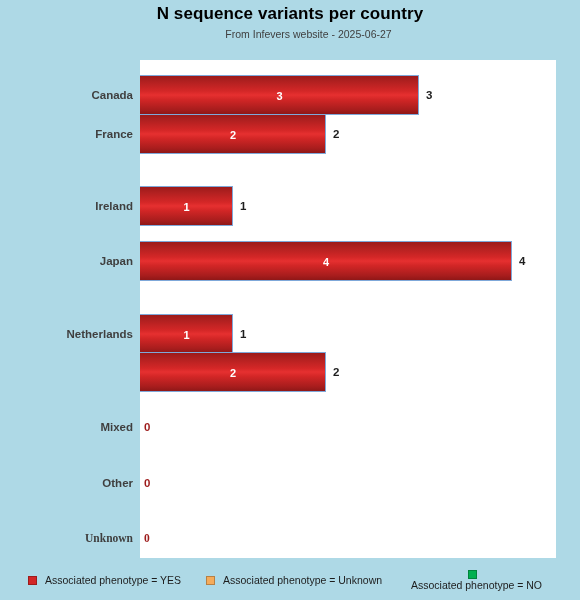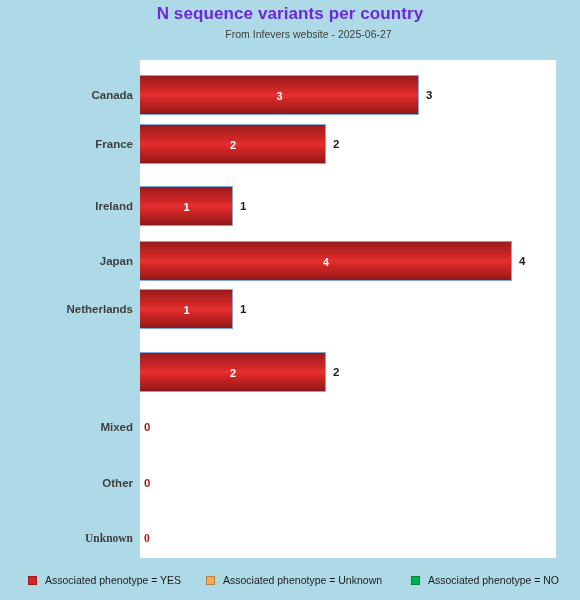--- a/index.html
+++ b/index.html
@@ -9,21 +9,21 @@
     background:#aed9e6;
     font-family:"Liberation Sans", sans-serif;
     overflow:hidden;
     position:relative;
   }
   #chart-root { position:absolute; inset:0; }
 
   .chart-title {
     position:absolute; top:4px; left:0; width:580px;
     text-align:center;
-    font-size:17px; font-weight:bold; color:#6d28d9;
+    font-size:17px; font-weight:bold; color:#000000;
     letter-spacing:0.1px;
   }
   .chart-subtitle {
     position:absolute; top:28px; left:0; width:580px;
     text-align:center;
     font-size:10.5px; color:#3f3f3f;padding-left:37px;
   }
 
   .plot-panel {
     position:absolute;
@@ -89,42 +89,42 @@
   <div class="plot-panel"></div>
 
   <div class="rows" id="rows">
       <div class="row" style="top: 69px;">
         <div class="cat-label">Canada</div>
         <div class="bar" style="width: 279px;">
           <span class="bar-value" style="left: 0px; width: 279px; justify-content: center;">3</span>
         </div>
         <div class="end-value" style="left: 426px;">3</div>
       </div>
-      <div class="row" style="top: 118px; text-align: center;">
+      <div class="row" style="top: 108px; text-align: center;">
         <div class="cat-label">France</div>
         <div class="bar" style="width: 186px;">
           <span class="bar-value" style="left: 0px; width: 186px; justify-content: center;">2</span>
         </div>
         <div class="end-value" style="left: 333px;">2</div>
       </div>
       <div class="row" style="top: 179.8px;">
         <div class="cat-label">Ireland</div>
         <div class="bar" style="width: 93px;">
           <span class="bar-value" style="left: 0px; width: 93px; justify-content: center;">1</span>
         </div>
         <div class="end-value" style="left: 240px;">1</div>
       </div>
       <div class="row" style="top: 235.2px;">
         <div class="cat-label">Japan</div>
         <div class="bar" style="width: 372px;">
           <span class="bar-value" style="left: 0px; width: 372px; justify-content: center;">4</span>
         </div>
         <div class="end-value" style="left: 519px;">4</div>
       </div>
-      <div class="row" style="top: 283px; text-decoration: underline;">
+      <div class="row" style="top: 308px; text-decoration: underline;">
         <div class="cat-label">Netherlands</div>
         <div class="bar" style="width: 93px;">
           <span class="bar-value" style="left: 0px; width: 93px; justify-content: center;">1</span>
         </div>
         <div class="end-value" style="left: 240px;">1</div>
       </div>
       <div class="row" style="top: 346px;">
         <div class="bar" style="width: 186px;">
           <span class="bar-value" style="left: 0px; width: 186px; justify-content: center;">2</span>
         </div>
@@ -146,19 +146,19 @@
 
   <div class="legend" id="legend">
       <div class="legend-item" style="position: absolute; left: 28px;">
         <span class="legend-swatch" style="background: rgb(210, 38, 38);"></span>
         <span>Associated phenotype = YES</span>
       </div>
       <div class="legend-item" style="position: absolute; left: 206px;">
         <span class="legend-swatch" style="background: rgb(245, 171, 90);"></span>
         <span>Associated phenotype = Unknown</span>
       </div>
-      <div class="legend-item" style="position: absolute; left: 411px;">
+      <div class="legend-item" style="position: absolute; left: 411px; flex-direction: column;">
         <span class="legend-swatch" style="background: rgb(0, 176, 80);"></span>
         <span>Associated phenotype = NO</span>
       </div>
     </div>
 
 </div>
 
 </body></html>

